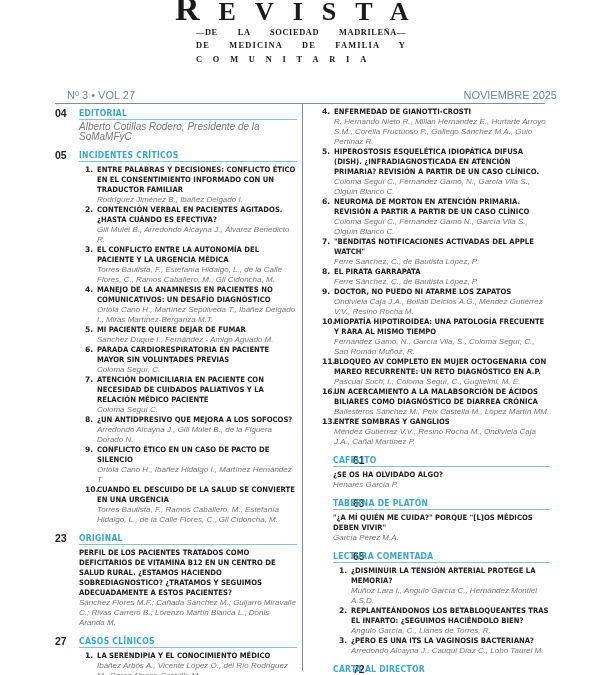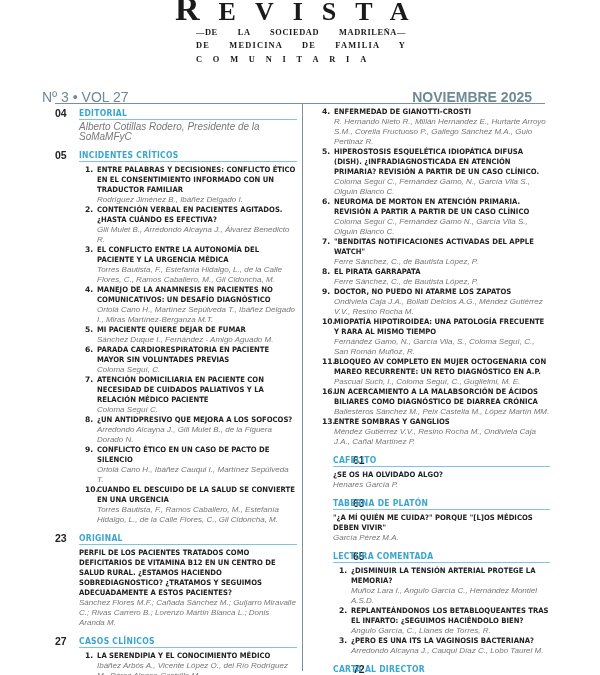--- a/index.html
+++ b/index.html
@@ -6,23 +6,23 @@
   body { width: 600px; height: 675px; overflow: hidden; position: relative; font-family: "Liberation Sans", sans-serif; color: #222; }
 
   .masthead { position: absolute; left: 0; top: 0; width: 600px; text-align: center; font-family: "Liberation Serif", serif; color: #1a1a1a; }
   .mh-title { position: absolute; left: 175px; top: -5px; width: 175px; font-size: 26px; font-weight: bold; letter-spacing: 19px; line-height: 28px; text-align: left; }
   .mh-title .cap { font-size: 34px; }
   .mh-line { position: absolute; left: 196px; width: 210px; font-size: 8.4px; font-weight: bold; line-height: 10px; text-align: justify; text-align-last: justify; white-space: nowrap; }
   .mh-l1 { top: 28px; letter-spacing: 0.6px; }
   .mh-l2 { top: 41px; letter-spacing: 1.2px; }
   .mh-l3 { top: 55px; letter-spacing: 10.8px; }
 
-  .issue-bar { position: absolute; left: 42px; top: 89px; width: 490px; height: 16px; color: #6e8a96; font-size: 14px; }
+  .issue-bar { position: absolute; left: 67px; top: 89px; width: 490px; height: 16px; color: #6e8a96; font-size: 11px; }
   .issue-left { position: absolute; left: 0; top: 0; }
-  .issue-right { position: absolute; right: 0; top: 0; font-weight: bold; }
+  .issue-right { position: absolute; right: 0; top: 0; }
   .top-rule { position: absolute; left: 55px; top: 103px; width: 490px; height: 1px; background: #7a8f99; }
   .col-divider { position: absolute; left: 302px; top: 103px; width: 1px; height: 568px; background: #7a8f99; }
 
   .col { position: absolute; top: 107px; }
   .col-left { left: 55px; width: 242px; }
   .col-right { left: 314px; width: 236px; }
 
   .section { position: relative; margin-bottom: 7px; }
   .sec-head { position: relative; height: 13px; }
   .sec-page { position: absolute; left: 0; top: 0; font-size: 10.5px; font-weight: bold; color: #222; }
@@ -114,21 +114,21 @@
           <div class="item-authors">Coloma Seguí C.</div>
         </div>
       <div class="item">
           <span class="item-num">8.</span>
           <div class="item-title">¿UN ANTIDPRESIVO QUE MEJORA A LOS SOFOCOS?</div>
           <div class="item-authors">Arredondo Alcayna J., Gili Mulet B., de la Figuera Dorado N.</div>
         </div>
       <div class="item">
           <span class="item-num">9.</span>
           <div class="item-title">CONFLICTO ÉTICO EN UN CASO DE PACTO DE SILENCIO</div>
-          <div class="item-authors">Ortolá Cano H., Ibáñez Cauqui I., Martínez Sepúlveda T.</div>
+          <div class="item-authors">Ortolá Cano H., Ibáñez Hidalgo I., Martínez Hernández T.</div>
         </div>
       <div class="item">
           <span class="item-num">10.</span>
           <div class="item-title">CUANDO EL DESCUIDO DE LA SALUD SE CONVIERTE EN UNA URGENCIA</div>
           <div class="item-authors">Torres Bautista, F., Ramos Caballero, M., Estefanía Hidalgo, L., de la Calle Flores, C., Gil Cidoncha, M.</div>
         </div>
     </div>
   </div>
 
   <div class="section">

